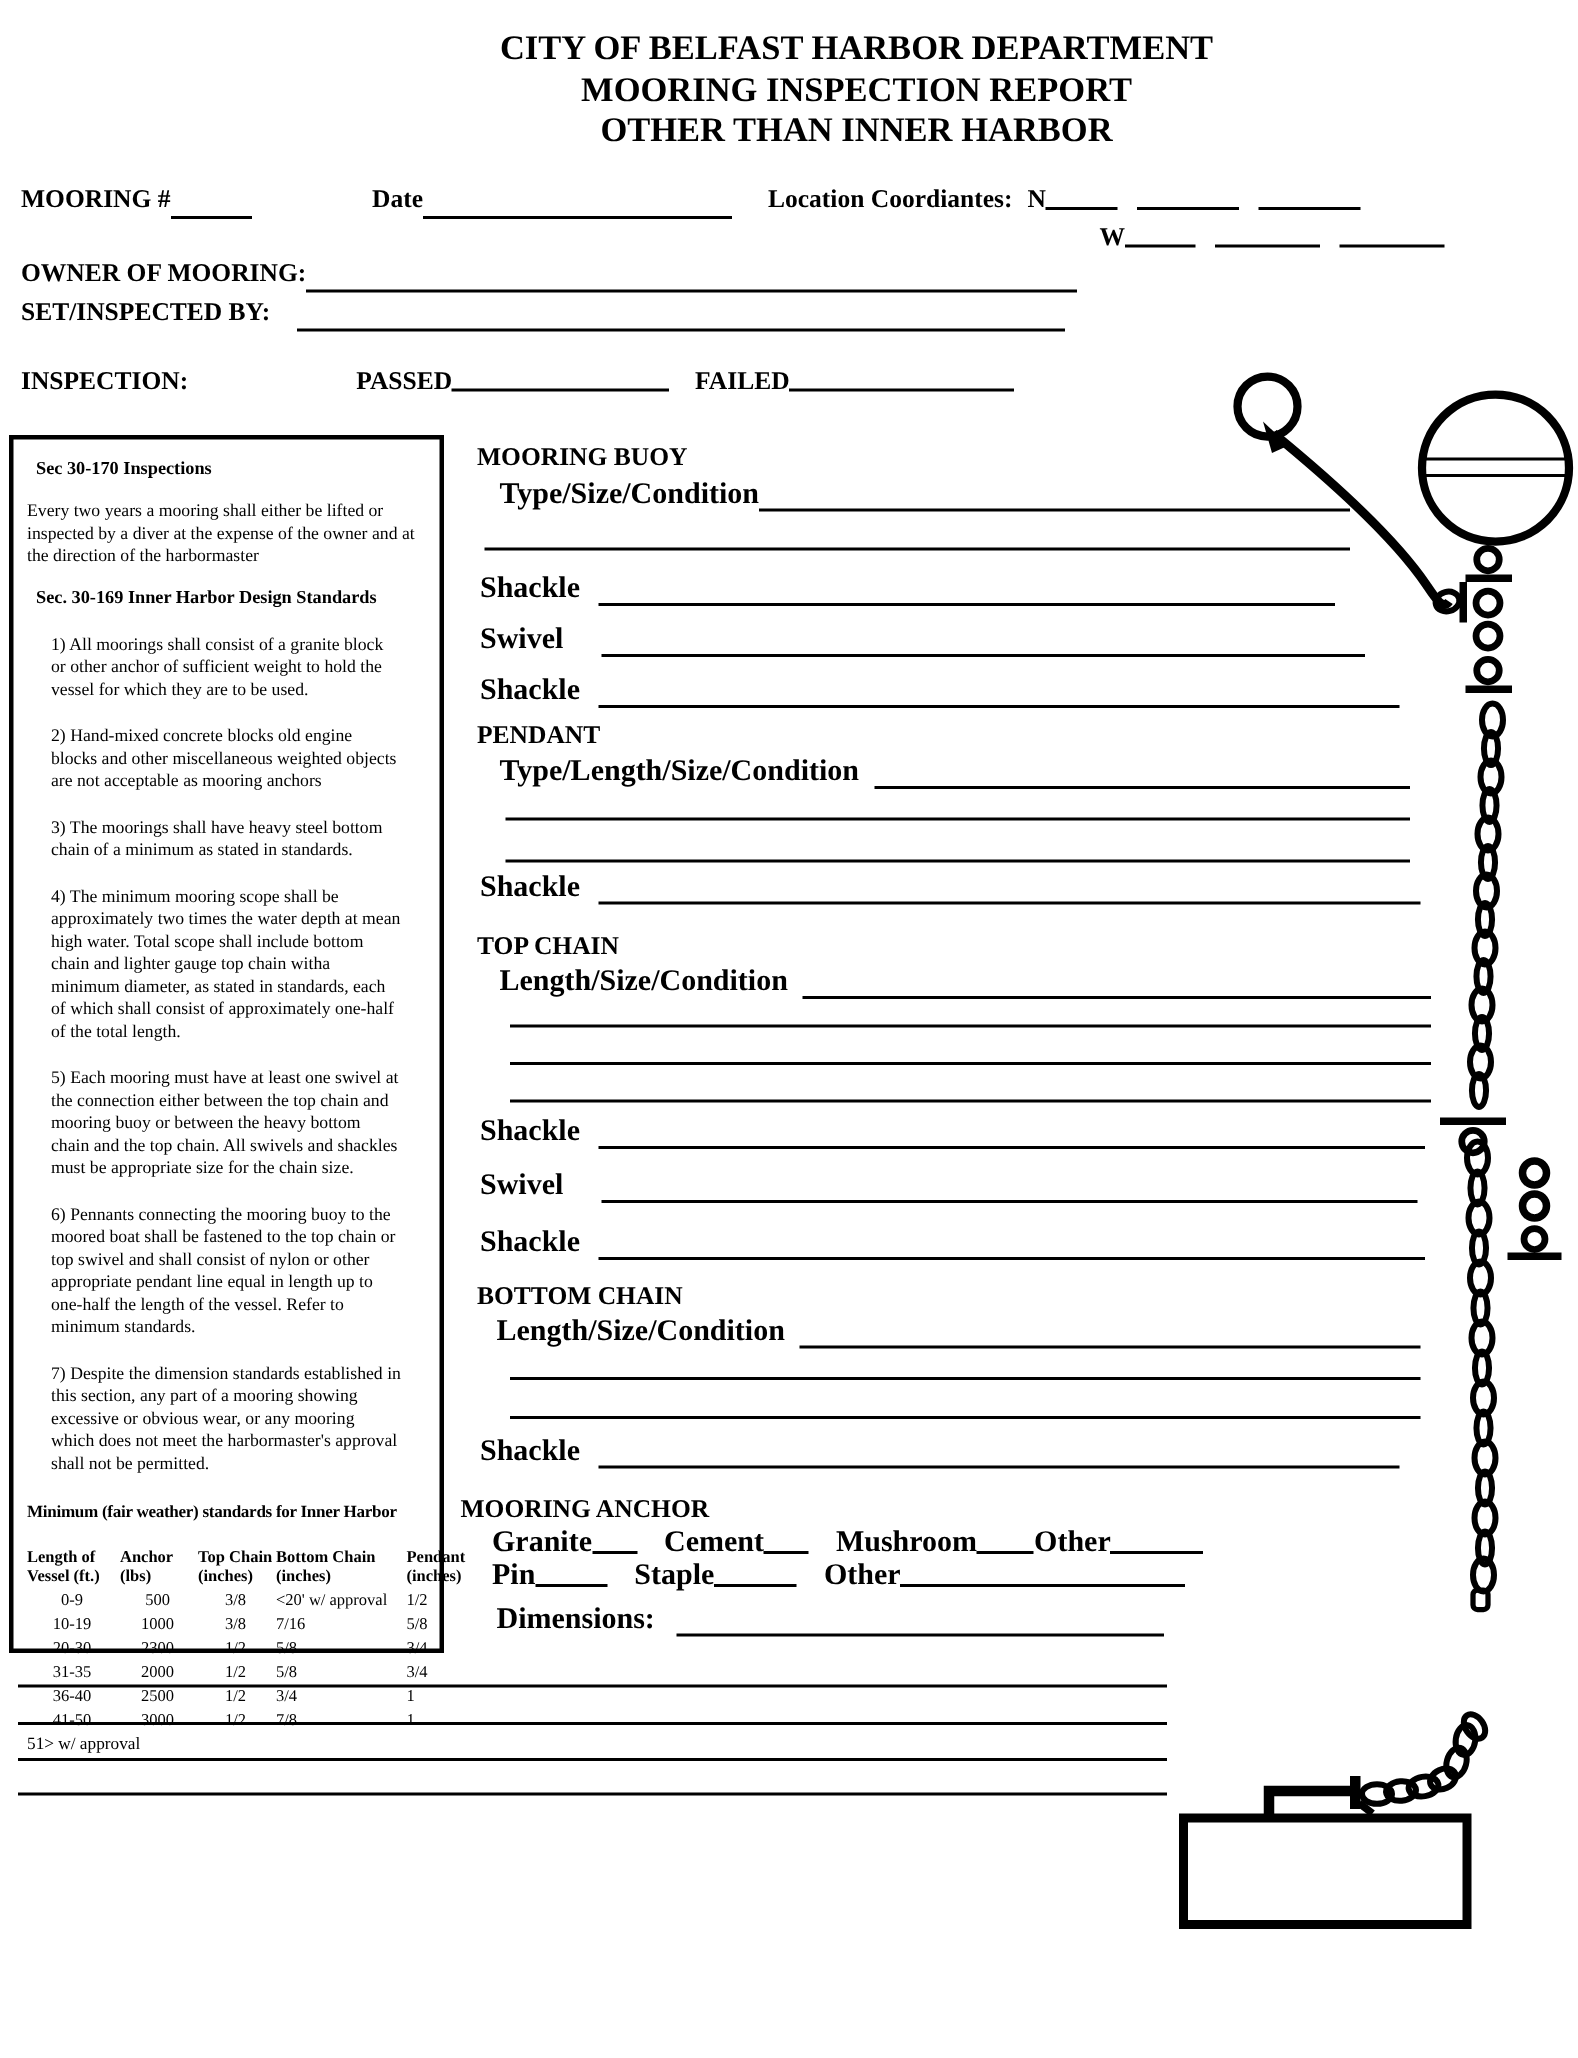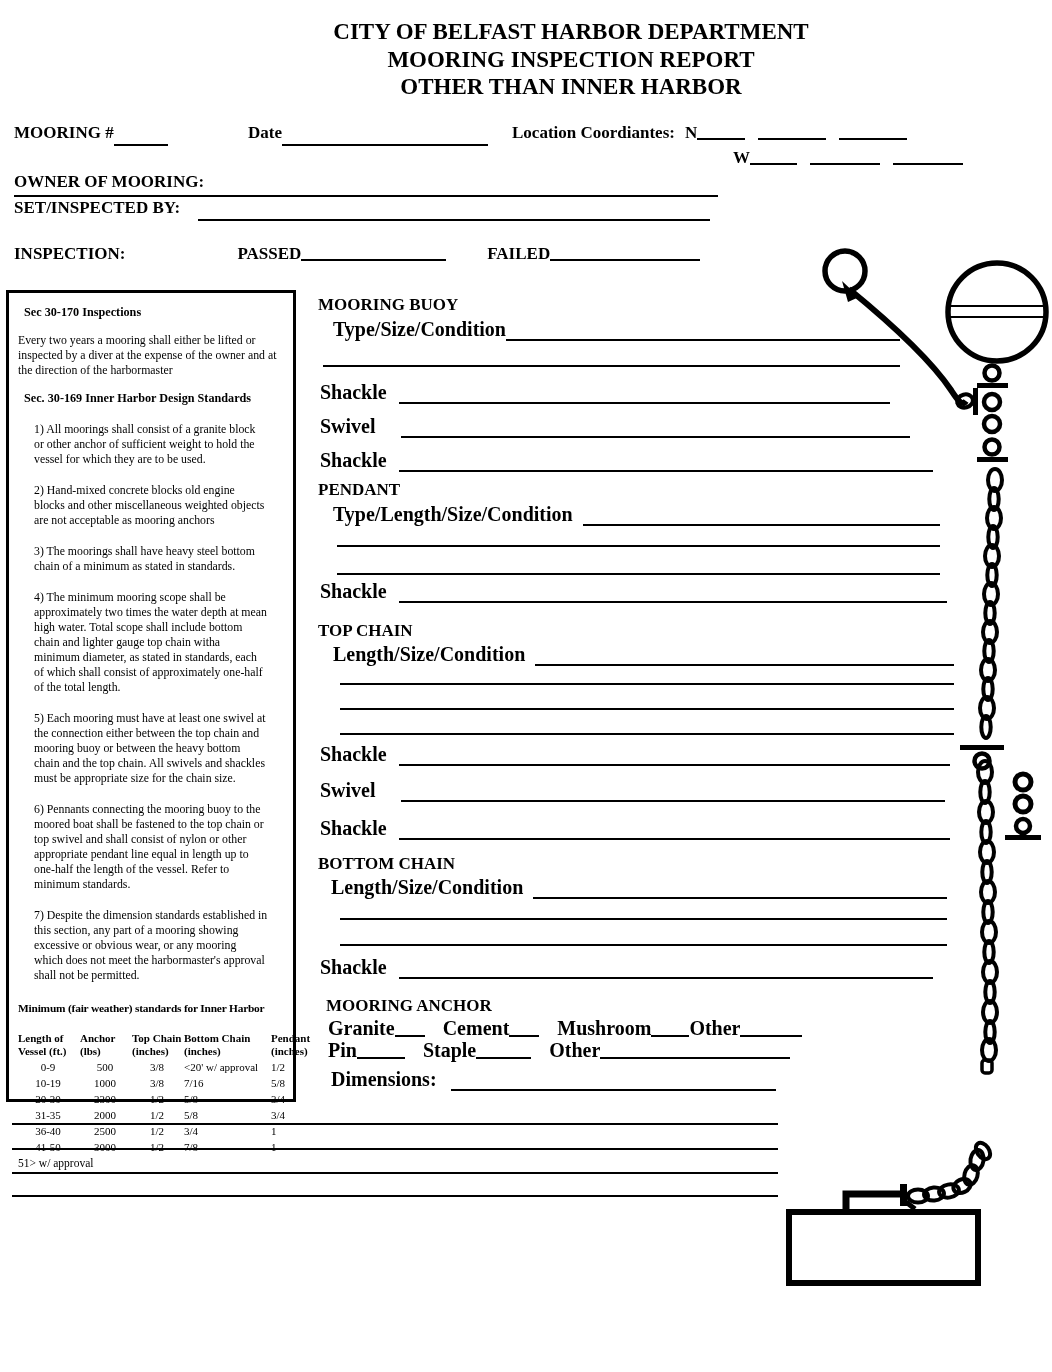--- a/index.html
+++ b/index.html
@@ -54,34 +54,34 @@
     <span class="seg" style="width:48px;"></span>
     <span class="seg" style="width:68px;margin-left:13px;"></span>
     <span class="seg" style="width:68px;margin-left:13px;"></span>
   </div>
   <div class="frow" style="left:733px;top:148px;width:235px;">
     <span class="lblH">W</span>
     <span class="seg" style="width:47px;"></span>
     <span class="seg" style="width:70px;margin-left:13px;"></span>
     <span class="seg" style="width:70px;margin-left:13px;"></span>
   </div>
-  <div class="frow" style="left:14px;top:172px;width:704px;flex-direction:column;">
+  <div class="frow" style="left:14px;top:172px;width:704px;">
     <span class="lblH">OWNER OF MOORING:</span>
     <span class="line"></span>
   </div>
   <div class="frow" style="left:14px;top:198px;width:696px;">
     <span class="lblH">SET/INSPECTED BY:</span>
     <span class="line" style="margin-left:18px;"></span>
   </div>
 
   <div class="frow" style="left:14px;top:244px;width:686px;">
     <span class="lblH">INSPECTION:</span>
     <span class="lblH" style="margin-left:112px;">PASSED</span>
     <span class="seg" style="width:145px;"></span>
-    <span class="lblH" style="margin-left:41px;">FAILED</span>
+    <span class="lblH" style="margin-left:17px;">FAILED</span>
     <span class="seg" style="width:150px;"></span>
   </div>
 
   <div id="sidebar">
     <div class="sbT">Sec 30-170 Inspections</div>
     <div class="sbB">Every two years a mooring shall either be lifted or inspected by a diver at the expense of the owner and at the direction of the harbormaster</div>
     <div class="sbT2">Sec. 30-169 Inner Harbor Design Standards</div>
     <div class="sbItems">
       <div>1) All moorings shall consist of a granite block or other anchor of sufficient weight to hold the vessel for which they are to be used.</div>
       <div>2) Hand-mixed concrete blocks  old engine blocks and other miscellaneous weighted objects are not acceptable as mooring anchors</div>
@@ -166,21 +166,21 @@
     <span class="lblS">Length/Size/Condition</span>
     <span class="line" style="margin-left:10px;"></span>
   </div>
   <div class="blank" style="left:340px;top:901px;width:607px;height:17px;"></div>
   <div class="blank" style="left:340px;top:927px;width:607px;height:17px;"></div>
   <div class="frow" style="left:320px;top:956px;width:613px;">
     <span class="lblS">Shackle</span>
     <span class="line" style="margin-left:12px;"></span>
   </div>
 
-  <div class="abs lblH" style="left:326px;top:996px;">MOORING ANCHOR</div>
+  <div class="abs lblH" style="left:307px;top:996px;">MOORING ANCHOR</div>
   <div class="abs" style="left:328px;top:1017px;white-space:nowrap;">
     <span class="lblS">Granite</span><span class="seg" style="width:30px;"></span>
     <span class="lblS" style="margin-left:14px;">Cement</span><span class="seg" style="width:30px;"></span>
     <span class="lblS" style="margin-left:14px;">Mushroom</span><span class="seg" style="width:38px;"></span><span class="lblS">Other</span><span class="seg" style="width:62px;"></span>
   </div>
   <div class="abs" style="left:328px;top:1039px;white-space:nowrap;">
     <span class="lblS">Pin</span><span class="seg" style="width:48px;"></span>
     <span class="lblS" style="margin-left:14px;">Staple</span><span class="seg" style="width:55px;"></span>
     <span class="lblS" style="margin-left:14px;">Other</span><span class="seg" style="width:190px;"></span>
   </div>

